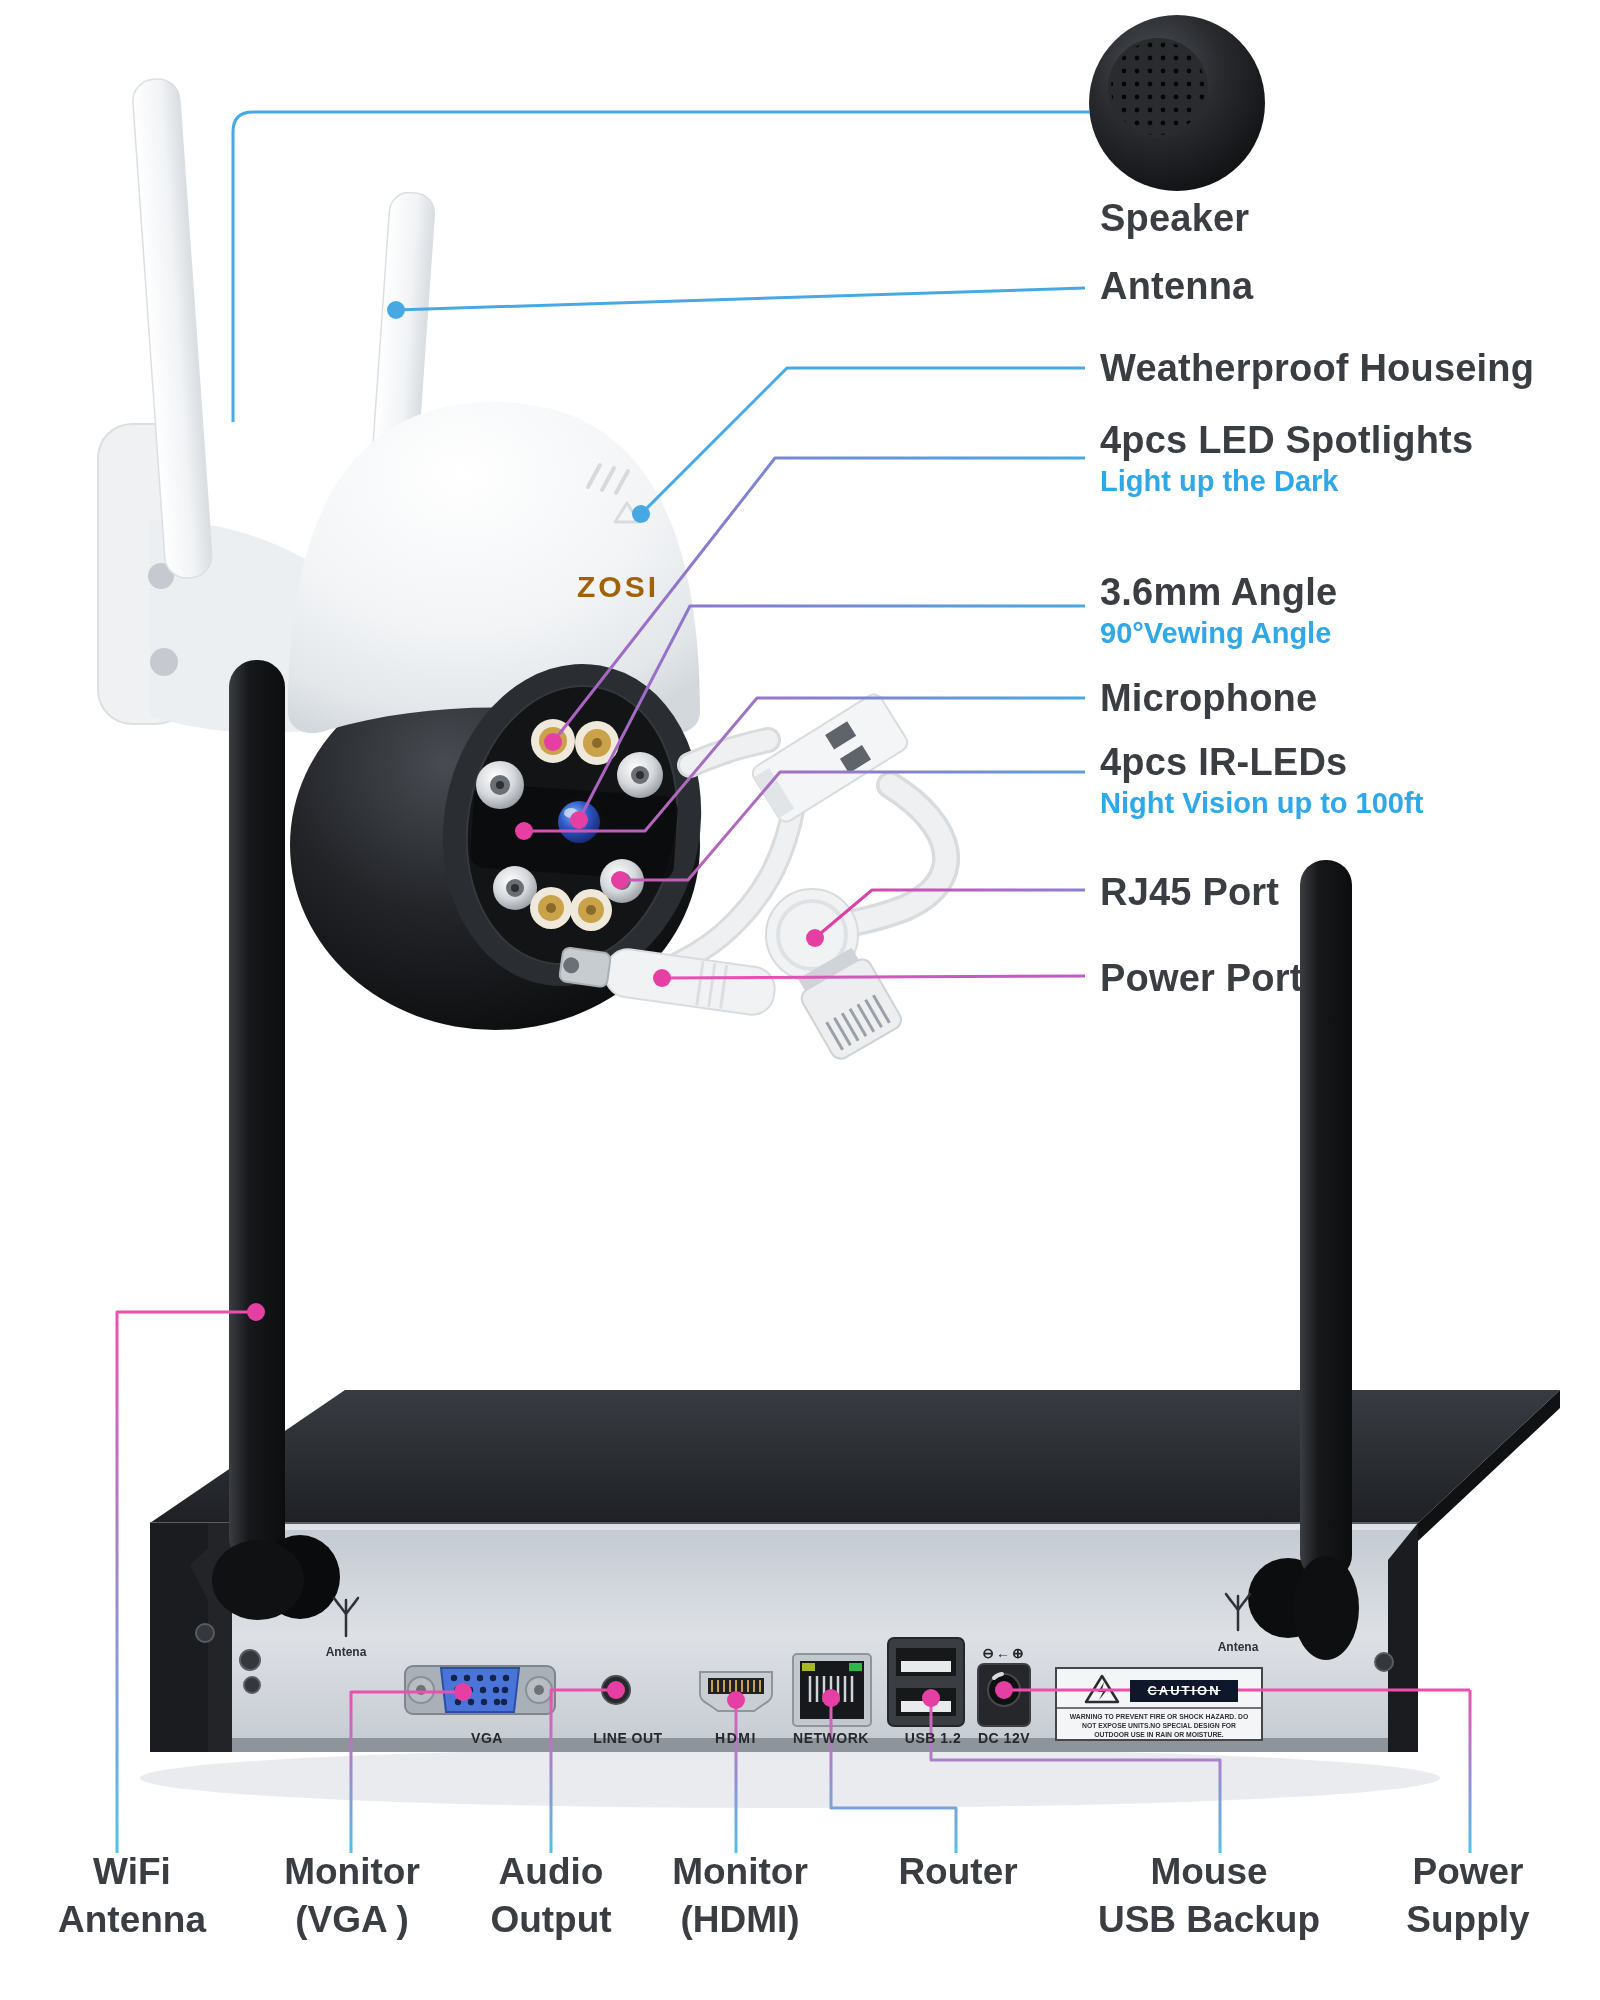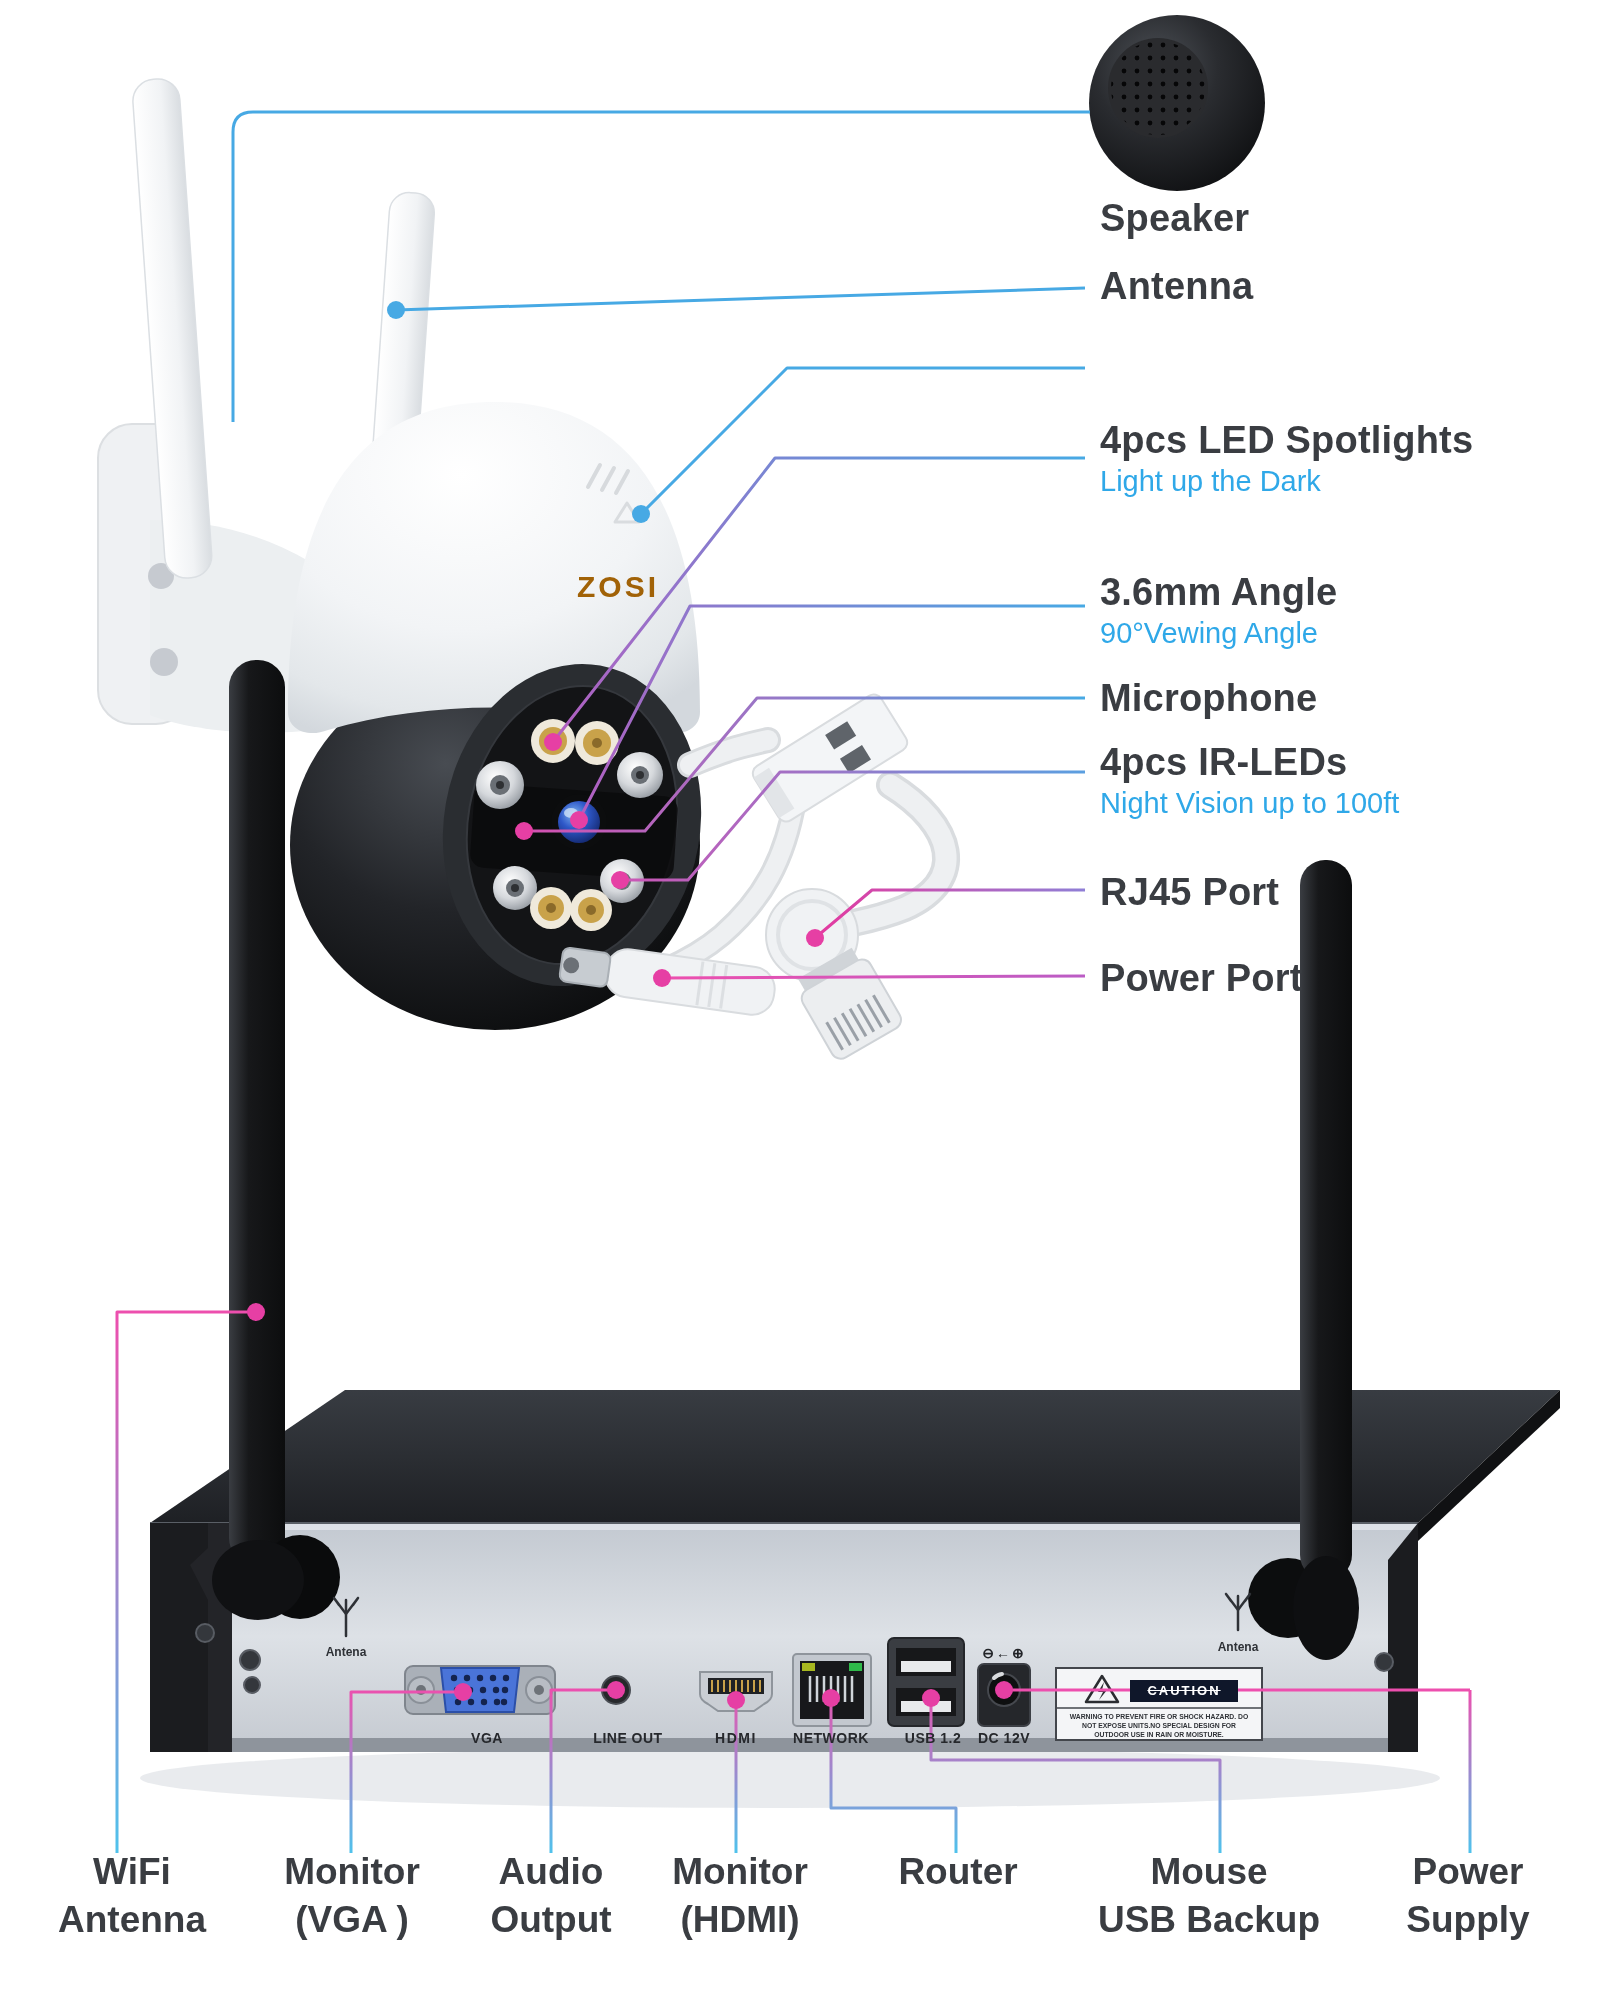--- a/index.html
+++ b/index.html
@@ -2,21 +2,21 @@
 <html><head>
 <meta charset="utf-8">
 <style>
   html,body{margin:0;padding:0;background:#ffffff;}
   body{width:1600px;height:2000px;position:relative;overflow:hidden;
        font-family:"Liberation Sans",sans-serif;}
   .canvas{position:absolute;left:0;top:0;width:1600px;height:2000px;}
   svg.art{position:absolute;left:0;top:0;width:1600px;height:2000px;}
   .rlabel{position:absolute;left:1100px;color:#3a3d42;}
   .rlabel .t{font-size:38px;font-weight:600;line-height:46px;letter-spacing:.2px;white-space:nowrap;}
-  .rlabel .s{font-size:29px;font-weight:400;line-height:36px;color:#2fa8e8;white-space:nowrap;}
+  .rlabel .s{font-size:29px;font-weight:700;line-height:36px;color:#2fa8e8;white-space:nowrap;}
   .blabel{position:absolute;top:1848px;transform:translateX(-50%);text-align:center;
           color:#3a3d42;font-size:37px;font-weight:600;line-height:48px;white-space:nowrap;}
   .plabel{position:absolute;transform:translateX(-50%);color:#26282c;font-size:14px;
           font-weight:600;letter-spacing:.5px;white-space:nowrap;}
   .alabel{position:absolute;transform:translateX(-50%);color:#2e3136;font-size:12px;
           font-weight:600;white-space:nowrap;}
   .polarity{position:absolute;transform:translateX(-50%);color:#222428;font-size:14px;
           font-weight:600;letter-spacing:2px;white-space:nowrap;}
   .zosi{position:absolute;left:558px;top:570px;width:120px;text-align:center;color:#a16207;
         font-size:30px;font-weight:800;letter-spacing:3px;white-space:nowrap;}
@@ -405,20 +405,23 @@
 </svg>
 
 <div class="zosi">ZOSI</div>
 
 <div class="rlabel" style="top:195px">
   <div class="t">Speaker</div>
 </div>
 <div class="rlabel" style="top:263px">
   <div class="t">Antenna</div>
 </div>
+<div class="rlabel" style="top:345px">
+  <div class="t">Weatherproof Houseing</div>
+</div>
 <div class="rlabel" style="top:417px">
   <div class="t">4pcs LED Spotlights</div>
   <div class="s">Light up the Dark</div>
 </div>
 <div class="rlabel" style="top:569px">
   <div class="t">3.6mm Angle</div>
   <div class="s">90°Vewing Angle</div>
 </div>
 <div class="rlabel" style="top:675px">
   <div class="t">Microphone</div>

